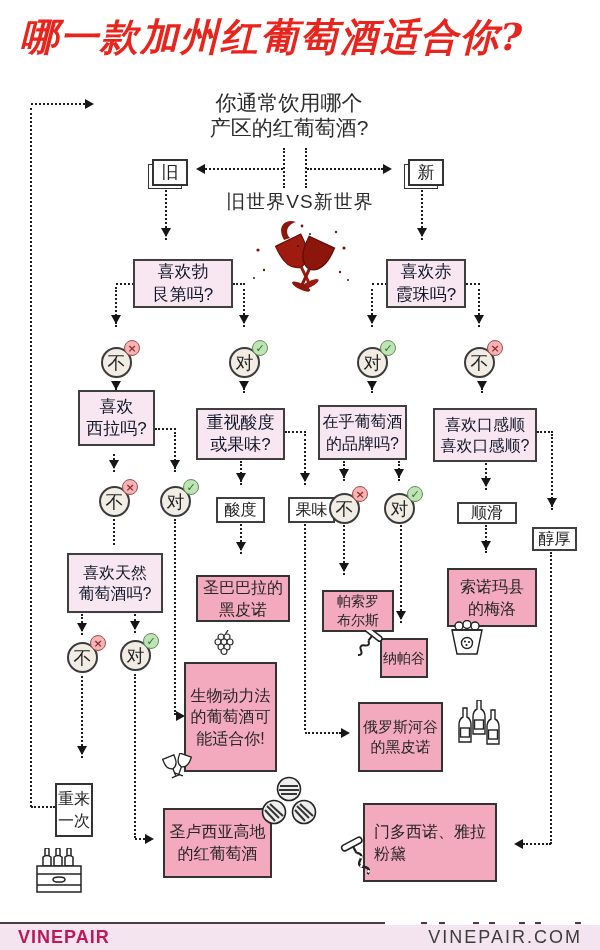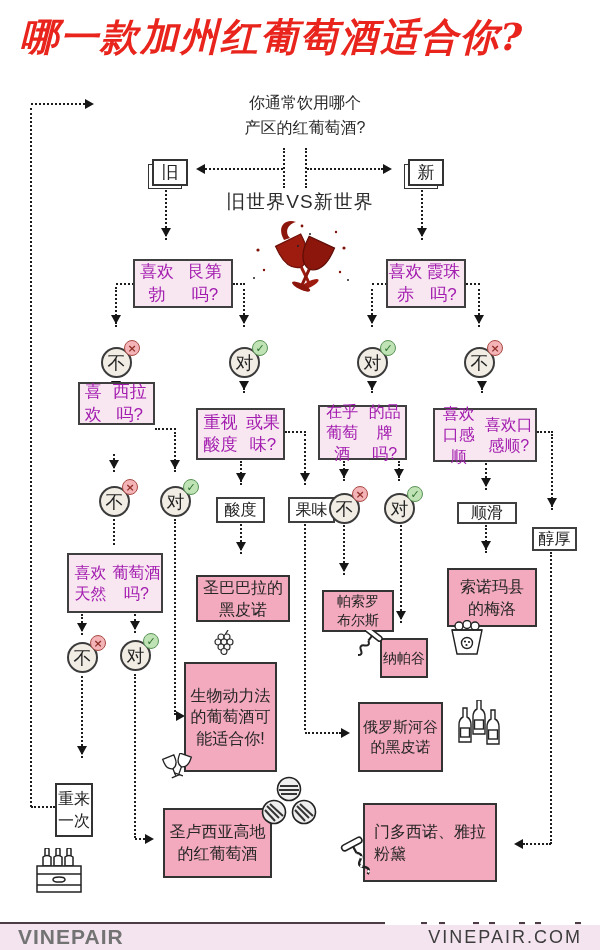--- a/index.html
+++ b/index.html
@@ -13,34 +13,34 @@
     --no-red:#f4b3b6;
   }
   *{margin:0;padding:0;box-sizing:border-box}
   body{background:#fff;font-family:"Liberation Sans","DejaVu Sans",sans-serif}
   .canvas{position:relative;width:600px;height:950px;background:#fff;overflow:hidden}
 
   .title{position:absolute;left:20px;top:12px;width:564px;height:52px;
     font-family:"DejaVu Serif","Liberation Serif",serif;font-style:italic;font-weight:bold;
     font-size:38px;letter-spacing:2px;color:var(--title-red);white-space:nowrap}
 
-  .intro{position:absolute;left:200px;top:90px;width:210px;text-align:center;
-    font-size:16px;line-height:25px;color:var(--ink)}
+  .intro{position:absolute;left:184px;top:90px;width:210px;text-align:center;
+    font-size:21px;line-height:25px;color:var(--ink)}
   .intro span{display:block}
 
   .vs{position:absolute;left:210px;top:189px;width:180px;text-align:center;
     font-size:19px;color:var(--ink);letter-spacing:1px}
 
   .tag{position:absolute;width:36px;height:27px;background:#fff;border:2px solid #333;
     display:flex;align-items:center;justify-content:center;font-size:17px;color:#222;
     box-shadow:-5px 4px 0 -2px #fff,-5px 4px 0 -1px #333}
 
   .qbox{position:absolute;background:var(--qpink);border:2px solid #3f3f3f;
-    display:flex;flex-direction:row;align-items:center;justify-content:center;
-    font-size:17px;line-height:1.32;color:#a21caf;text-align:center}
+    display:flex;flex-direction:column;align-items:center;justify-content:center;
+    font-size:17px;line-height:1.32;color:#0f172a;text-align:center}
   .qbox span{display:block}
   .qbox.small{font-size:16px}
 
   .rbox{position:absolute;background:var(--rpink);border:2px solid #333;
     display:flex;flex-direction:column;align-items:center;justify-content:center;
     font-size:16px;line-height:1.35;color:#272727;text-align:center}
   .rbox span{display:block}
   .rbox.left{align-items:flex-start;text-align:left;padding-left:9px}
 
   .lbox{position:absolute;background:#fff;border:2px solid #3f3f3f;
@@ -66,21 +66,21 @@
   .ar{position:absolute;width:0;height:0}
   .ar.d{border-left:5px solid transparent;border-right:5px solid transparent;border-top:9px solid #161616;margin-left:-5px}
   .ar.r{border-top:5px solid transparent;border-bottom:5px solid transparent;border-left:9px solid #161616;margin-top:-5px}
   .ar.l{border-top:5px solid transparent;border-bottom:5px solid transparent;border-right:9px solid #161616;margin-top:-5px}
 
   .icon{position:absolute}
 
   .footer{position:absolute;left:0;top:922px;width:600px;height:28px;background:var(--footer-pink);
     border-top:2px solid #4d3c46;display:flex;align-items:center;justify-content:space-between;
     padding:0 18px}
-  .logo{font-size:21px;font-weight:800;letter-spacing:1px;color:#737373}
+  .logo{font-size:18px;font-weight:800;letter-spacing:1px;color:#be185d}
   .site{font-size:18px;letter-spacing:2px;color:#3d3d3d}
   .wm{position:absolute;background:#fff}
 </style>
 </head>
 <body>
 
 <div class="canvas">
 
   <div class="title">哪一款加州红葡萄酒适合你?</div>
 
@@ -223,21 +223,21 @@
   </div>
   <div class="choice" style="left:357px;top:347px">
     <span class="cc">对</span>
     <span class="badge yes">✓</span>
   </div>
   <div class="choice" style="left:464px;top:347px">
     <span class="cc">不</span>
     <span class="badge no">×</span>
   </div>
 
-  <div class="qbox" style="left:78px;top:382px;width:77px;height:43px">
+  <div class="qbox" style="left:78px;top:390px;width:77px;height:56px">
     <span>喜欢</span>
     <span>西拉吗?</span>
   </div>
   <div class="qbox" style="left:196px;top:408px;width:89px;height:52px">
     <span>重视酸度</span>
     <span>或果味?</span>
   </div>
   <div class="qbox small" style="left:318px;top:405px;width:89px;height:55px">
     <span>在乎葡萄酒</span>
     <span>的品牌吗?</span>

